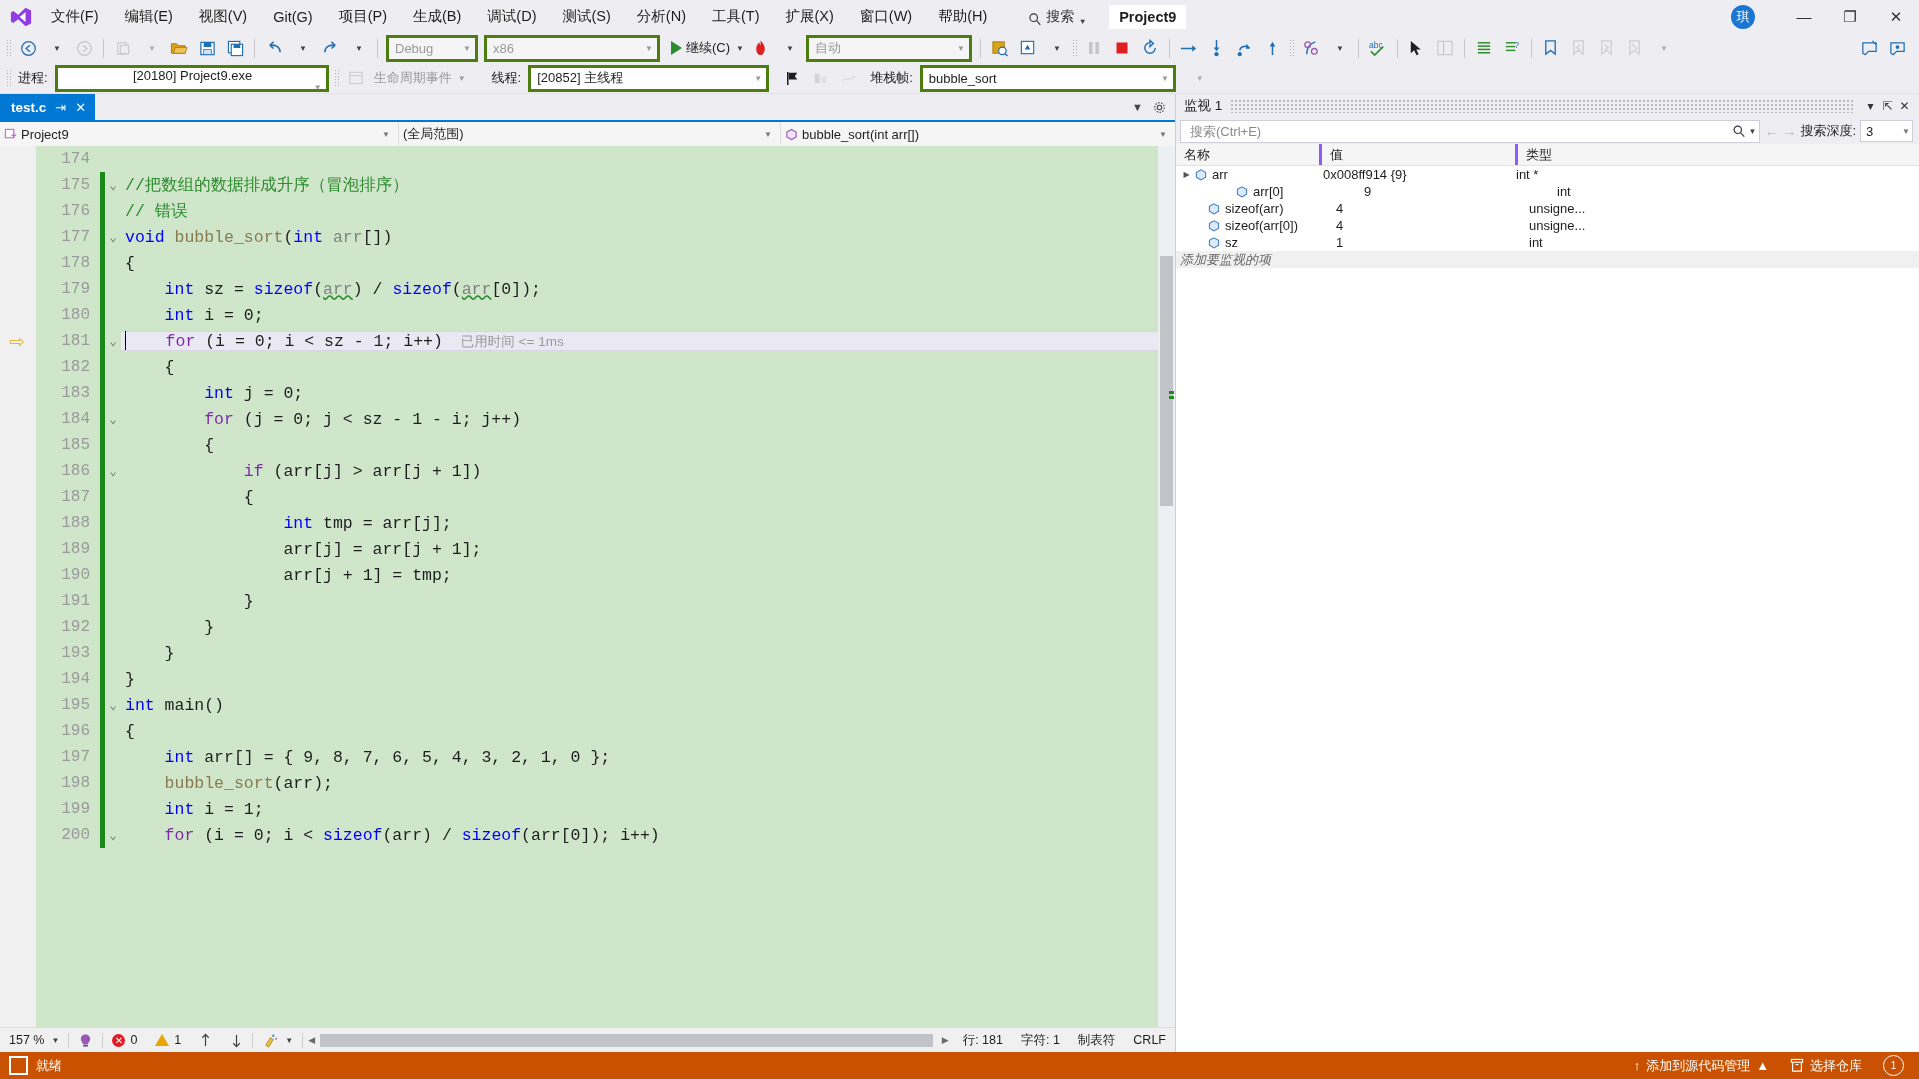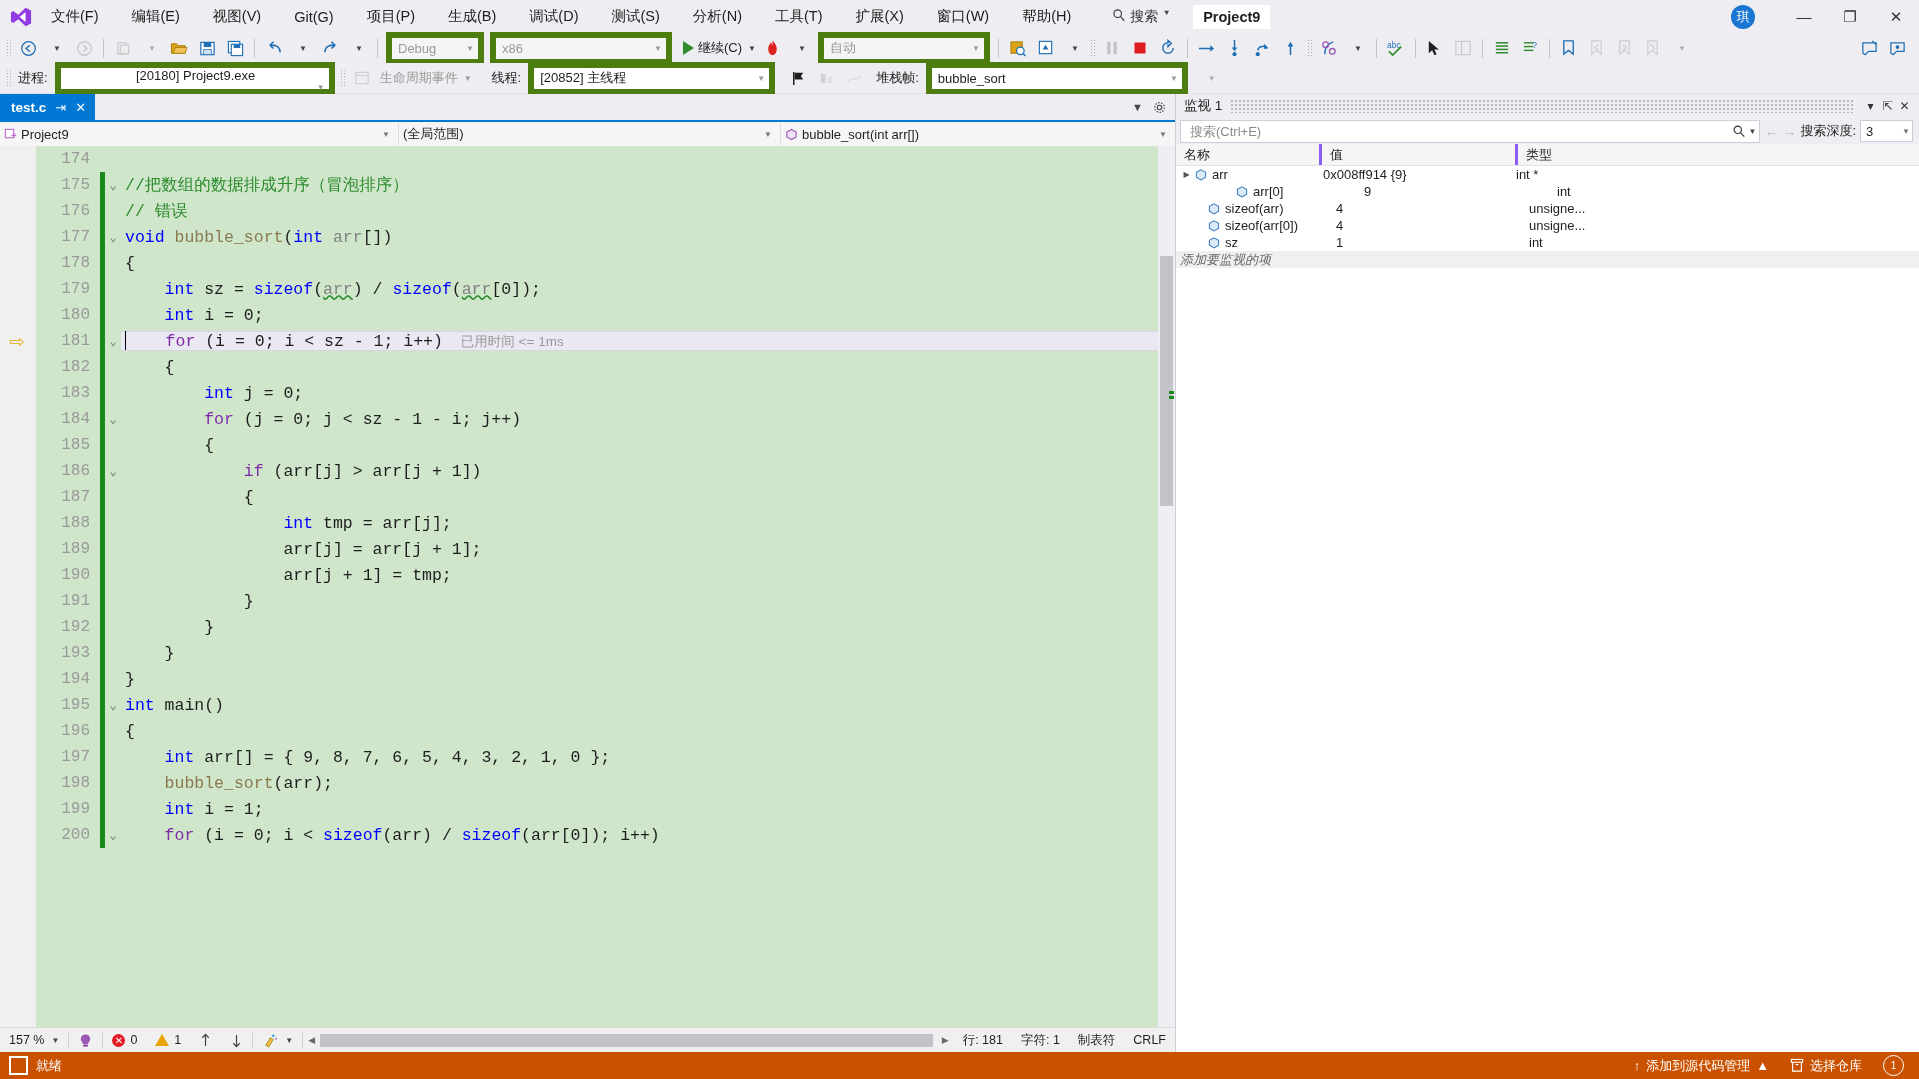--- a/index.html
+++ b/index.html
@@ -8,40 +8,40 @@
     background:#f5f5f5;
     font-family:"Liberation Sans","DejaVu Sans",sans-serif;
     font-size:13px;color:#1e1e1e;
     -webkit-font-smoothing:antialiased;
   }
   .app{width:1919px;height:1079px;display:flex;flex-direction:column;background:#eeeef2;}
 
   
   .titlebar{height:33px;background:#eeeef2;display:flex;align-items:center;flex:0 0 33px;}
   .vs-logo{width:26px;height:26px;margin:0 6px 0 8px;display:flex;align-items:center;justify-content:center;}
-  .menu{display:flex;align-items:center;gap:11px;justify-content:space-between;}
+  .menu{display:flex;align-items:center;gap:4px;justify-content:space-between;}
   .menu-item{padding:4px 11px;font-size:14.5px;color:#1e1e1e;white-space:nowrap;cursor:default;}
-  .search-box{display:flex;align-items:flex-start;gap:4px;margin-left:22px;padding:3px 8px;color:#333;font-size:14px;cursor:text;font-family:Liberation Mono, monospace;}
+  .search-box{display:flex;align-items:flex-end;gap:4px;margin-left:22px;padding:3px 8px;color:#333;font-size:14px;cursor:text;font-family:Liberation Mono, monospace;}
   .proj-badge{margin-left:16px;background:#ffffff;padding:4px 10px;font-weight:bold;font-size:14.5px;color:#1e1e1e;}
   .titlebar-spacer{flex:1;}
   .acct-avatar{width:24px;height:24px;border-radius:50%;background:#1976d2;color:#fff;font-size:13px;
     display:flex;align-items:center;justify-content:center;margin-right:26px;}
   .winbtn{width:46px;height:33px;display:flex;align-items:center;justify-content:center;font-size:15px;color:#333;cursor:default;}
 
   
   .toolbar{height:30px;background:#eeeef2;display:flex;align-items:center;flex:0 0 30px;padding-left:4px;}
   .tb-sep{width:1px;height:19px;background:#c5c5c9;margin:0 5px;}
   .tb-grip{width:6px;height:18px;margin:0 2px;
     background-image:radial-gradient(#b2b2b5 1px, transparent 1px);
     background-size:3px 3px;}
   .tb-btn{min-width:22px;height:24px;display:flex;align-items:center;justify-content:center;
     padding:0 3px;cursor:default;border-radius:2px;}
   .tb-btn.disabled{opacity:.38;}
   .caret{font-size:8px;color:#444;margin-left:2px;}
-  .combo{height:21px;border:6px solid #4d7c0f;background:#fff;display:flex;align-items:center;
+  .combo{height:21px;border:3px solid #4d7c0f;background:#fff;display:flex;align-items:center;
     padding:0 4px 0 6px;font-size:13px;color:#7a7a7a;margin:0 3px;}
   .combo.dim{color:#9a9a9a;background:#f5f5f7;}
   .combo .cb-caret{margin-left:auto;font-size:8px;color:#9a9a9a;padding-left:6px;}
   .tb-label{font-size:13px;color:#1e1e1e;padding:0 4px;white-space:nowrap;}
   .run-tri{width:0;height:0;border-left:11px solid #2e8b2e;border-top:7px solid transparent;border-bottom:7px solid transparent;}
 
   
   .debugbar{height:30px;background:#eeeef2;display:flex;align-items:center;flex:0 0 30px;padding-left:4px;
     border-bottom:1px solid #e3e3e6;}
 
@@ -439,21 +439,21 @@
     </div>
     <div class="tb-grip"></div>
     <div class="tb-btn disabled">
       <svg width="16" height="16" viewBox="0 0 17 17">
           <rect x="2" y="2.5" width="13" height="12" fill="none" stroke="#999" stroke-width="1.2"></rect>
           <line x1="2" y1="6" x2="15" y2="6" stroke="#999" stroke-width="1.1"></line>
         </svg>
     </div>
     <span class="tb-label" style="color:#9a9a9a;">生命周期事件</span>
     <span class="caret" style="color:#9a9a9a;">▼</span>
-    <span class="tb-label" style="margin-left:16px;">线程:</span>
+    <span class="tb-label" style="margin-left:22px;">线程:</span>
     <div class="combo" style="width:225px;color:#1e1e1e;">
       <span>[20852] 主线程</span>
       <span class="cb-caret">▼</span>
     </div>
     <div class="tb-btn" style="margin-left:6px;">
       <svg width="17" height="17" viewBox="0 0 18 18">
           <path d="M4 2 L4 16" stroke="#1e1e1e" stroke-width="1.6"></path>
           <path d="M5 3 L14 3 L11.5 6.5 L14 10 L5 10 Z" fill="#1e1e1e"></path>
         </svg>
     </div>

